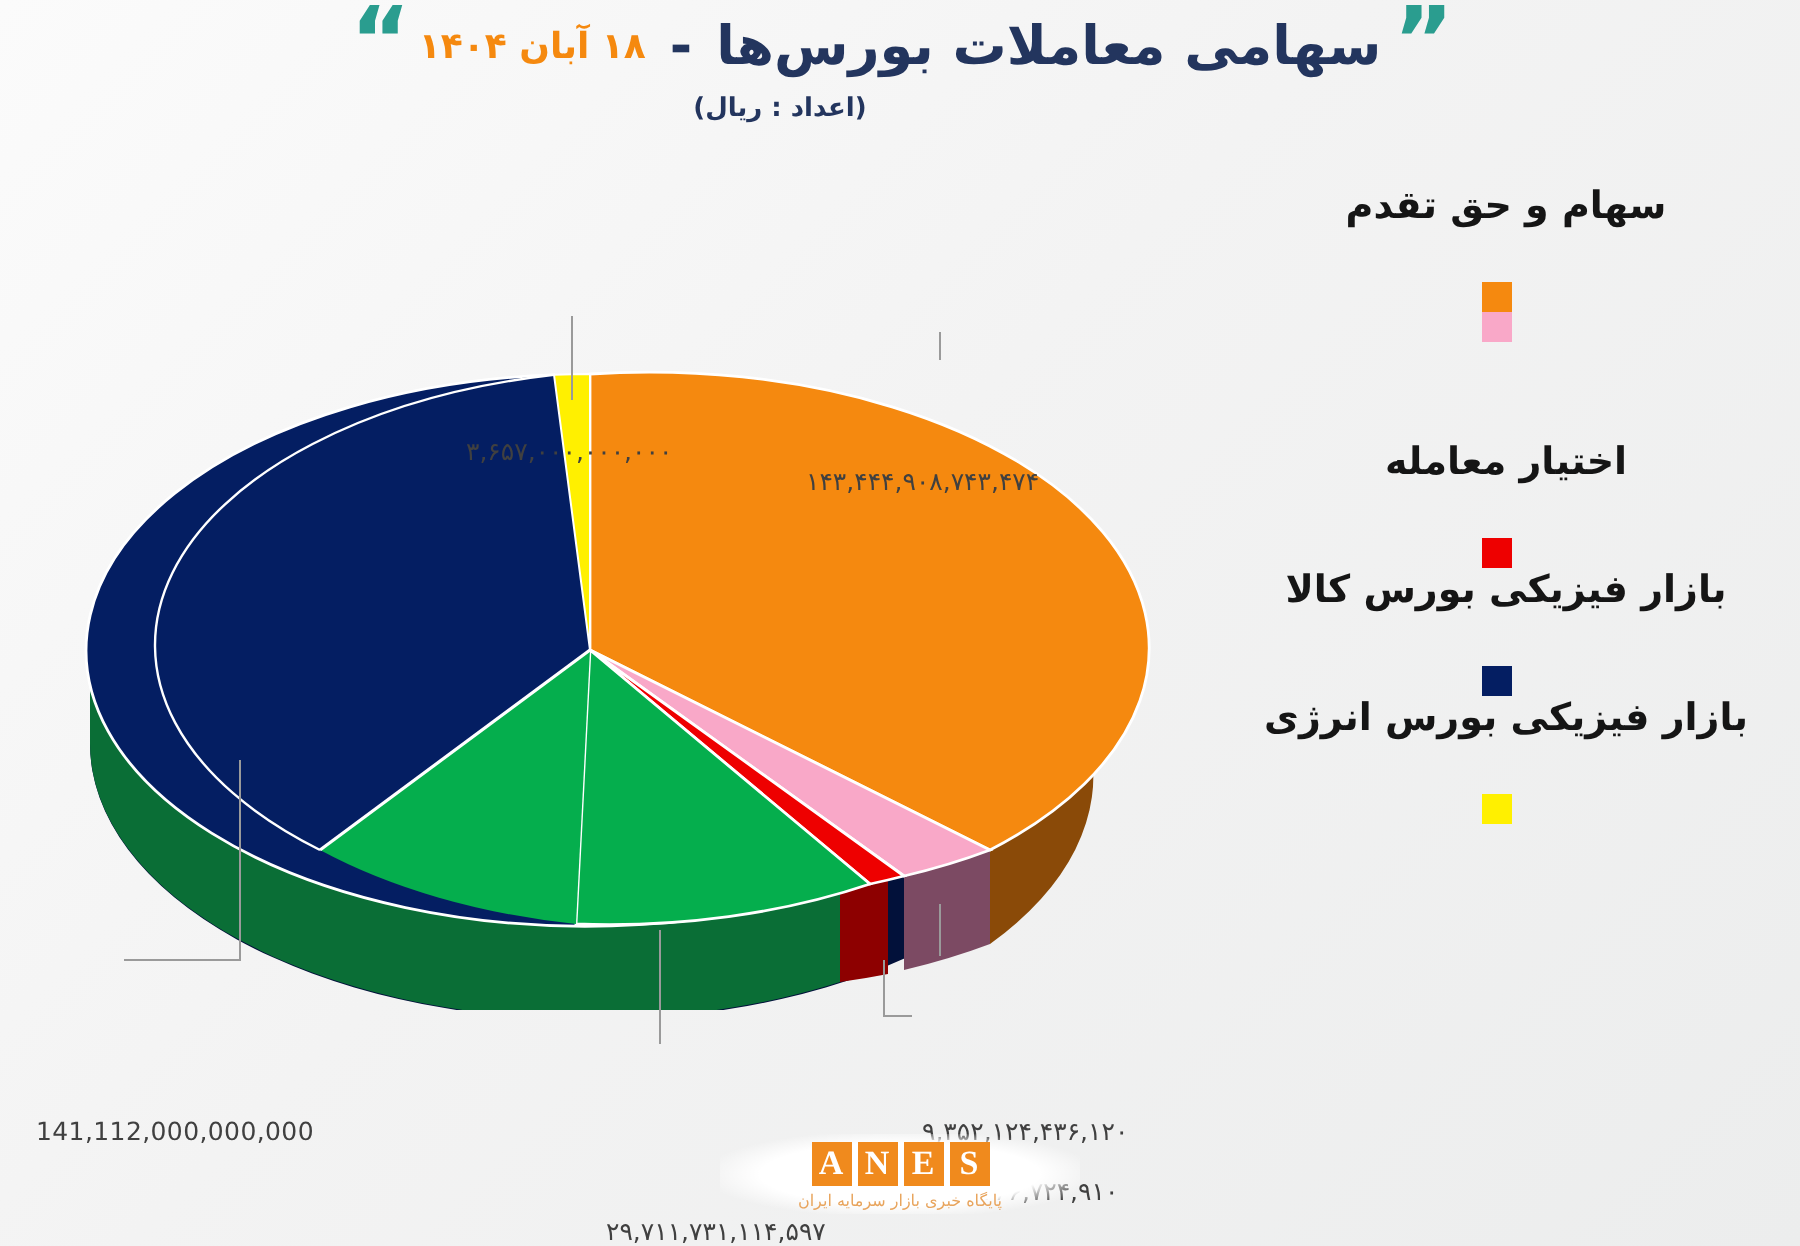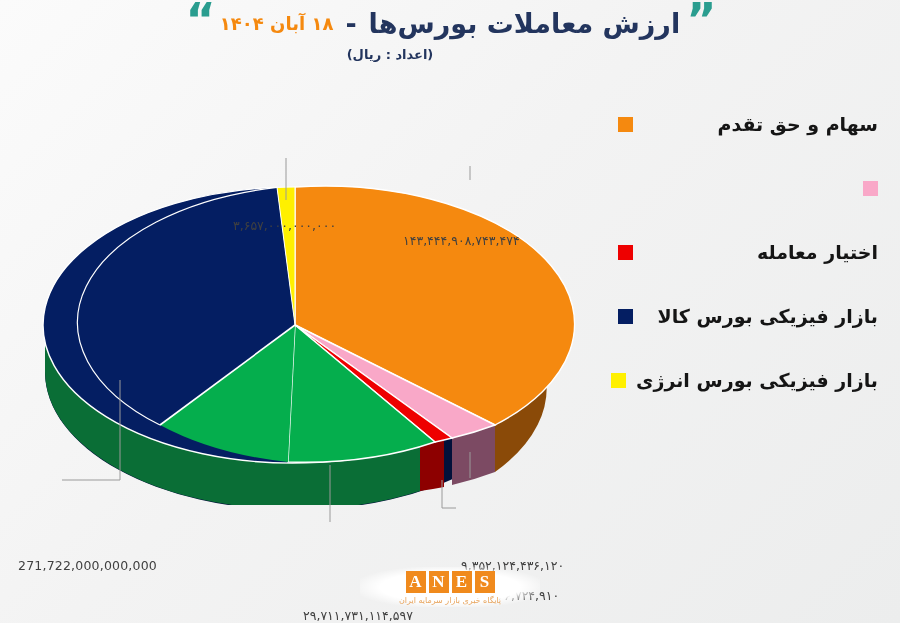--- a/index.html
+++ b/index.html
@@ -37,21 +37,21 @@
     font-size:13px;font-weight:700;color:#23355e;direction:rtl;
   }
 
   
   .legend{
     position:absolute;right:22px;top:92px;width:260px;
     display:flex;flex-direction:column;
   }
   .legend-item{
     display:flex;align-items:center;justify-content:flex-start;
-    direction:rtl;height:64px;
+    direction:rtl;height:64px;flex-direction:column;
   }
   .legend-swatch{
     width:15px;height:15px;flex:0 0 15px;margin-left:0;margin-right:0;
     order:2;
   }
   .legend-label{
     order:1;flex:1 1 auto;text-align:right;padding-left:10px;
     font-size:19px;font-weight:700;color:#151515;white-space:nowrap;
     letter-spacing:-0.3px;
   }
@@ -94,21 +94,21 @@
     margin-top:3px;font-size:8px;color:#e8a45c;direction:rtl;
     letter-spacing:0.5px;
   }
 </style>
 </head>
 <body>
 
 <div class="header">
   <div class="title-row">
     <span class="quote-mark">”</span>
-    <span class="title-main">ارزش معاملات بورس‌ها</span>
+    <span class="title-main">سهامی معاملات بورس‌ها</span>
     <span class="title-dash">-</span>
     <span class="title-date">۱۸ آبان ۱۴۰۴</span>
     <span class="quote-mark">“</span>
   </div>
   <div class="subtitle">(اعداد : ریال)</div>
 </div>
 
 <div class="legend">
   <div class="legend-item">
     <span class="legend-label">سهام و حق تقدم</span>
@@ -180,21 +180,21 @@
       <path d="M 470 100 L 470 86"></path>
       <path d="M 120 300 L 120 400 L 62 400"></path>
       <path d="M 330 385 L 330 442"></path>
       <path d="M 442 400 L 442 428 L 456 428"></path>
       <path d="M 470 372 L 470 398"></path>
     </g>
   </svg>
 
   <span class="dlabel lbl-energy">۳,۶۵۷,۰۰۰,۰۰۰,۰۰۰</span>
   <span class="dlabel lbl-shares">۱۴۳,۴۴۴,۹۰۸,۷۴۳,۴۷۴</span>
-  <span class="dlabel lbl-commodity">271,722,000,000,000</span>
+  <span class="dlabel lbl-commodity">141,112,000,000,000</span>
   <span class="dlabel lbl-gold">۲۹,۷۱۱,۷۳۱,۱۱۴,۵۹۷</span>
   <span class="dlabel lbl-options">۴,۲۳۷,۲۶۶,۷۲۴,۹۱۰</span>
   <span class="dlabel lbl-mixed">۹,۳۵۲,۱۲۴,۴۳۶,۱۲۰</span>
 </div>
 
 <div class="footer">
   <div class="logo-wrap">
     <div class="logo-letters">
       <span>S</span>
       <span>E</span>

